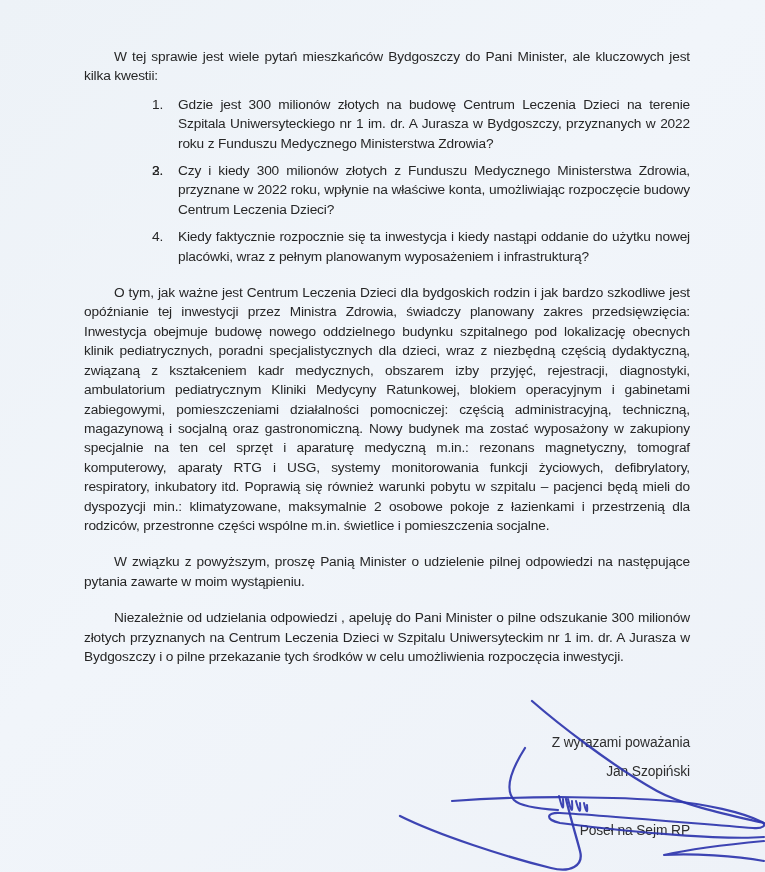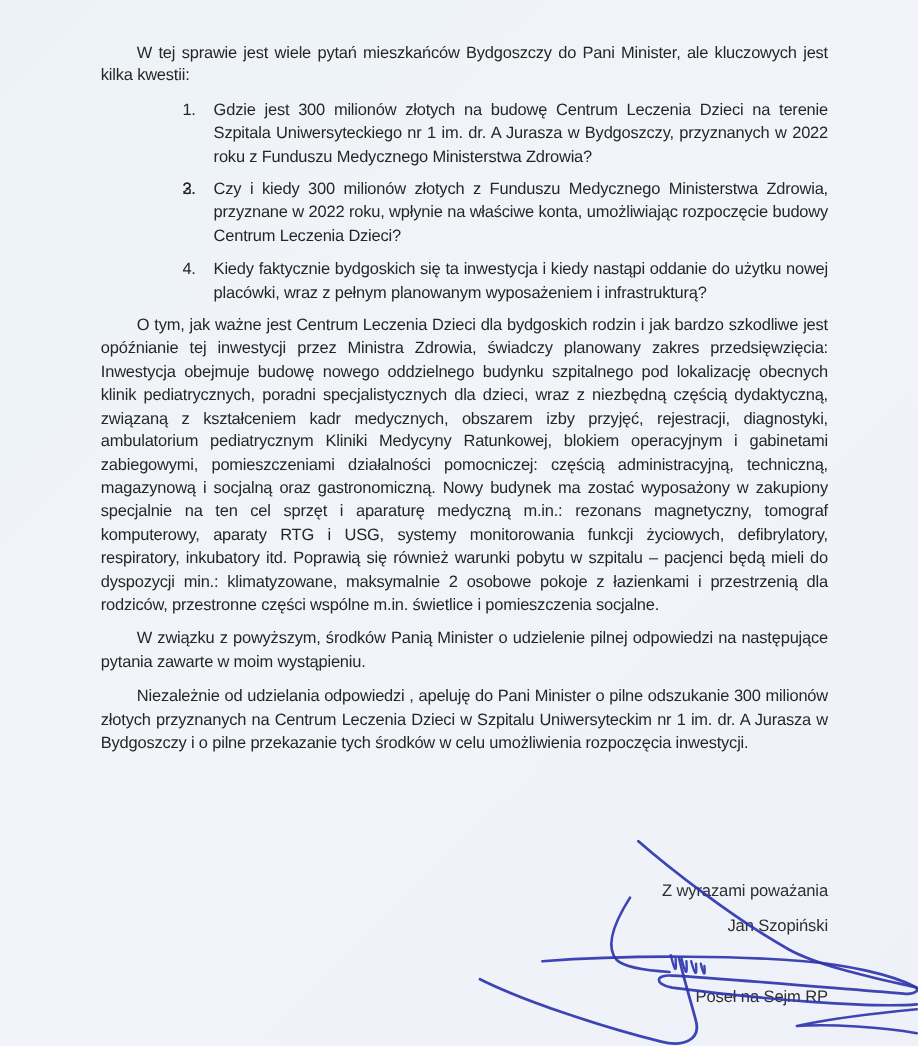--- a/index.html
+++ b/index.html
@@ -15,21 +15,21 @@
     position: relative;
     overflow: hidden;
   }
   .page {
     position: absolute;
     inset: 0;
     padding: 30px 75px 0 84px;
     box-sizing: border-box;
   }
   .para {
-    margin: 4px 0 9px 0;
+    margin: 17px 0 9px 0;
     font-size: 13.7px;
     line-height: 19.4px;
     letter-spacing: -0.15px;
     text-align: justify;
   }
   .indent {
     text-indent: 30px;
   }
   ol.questions {
     list-style: none;
@@ -96,26 +96,26 @@
     </li>
     <li>
       <span class="num">2.</span>
     </li>
     <li>
       <span class="num">3.</span>
       <span class="qtext">Czy i kiedy 300 milionów złotych z Funduszu Medycznego Ministerstwa Zdrowia, przyznane w 2022 roku,  wpłynie na właściwe konta, umożliwiając rozpoczęcie budowy Centrum Leczenia Dzieci?</span>
     </li>
     <li>
       <span class="num">4.</span>
-      <span class="qtext">Kiedy faktycznie bydgoskich się ta inwestycja i kiedy nastąpi oddanie do użytku nowej placówki, wraz z pełnym planowanym wyposażeniem i infrastrukturą?</span>
+      <span class="qtext">Kiedy faktycznie rozpocznie się ta inwestycja i kiedy nastąpi oddanie do użytku nowej placówki, wraz z pełnym planowanym wyposażeniem i infrastrukturą?</span>
     </li>
   </ol>
 
   <p class="para indent">O tym, jak ważne jest Centrum Leczenia Dzieci dla bydgoskich rodzin i jak bardzo szkodliwe jest opóźnianie tej inwestycji przez Ministra Zdrowia, świadczy planowany zakres przedsięwzięcia: Inwestycja obejmuje budowę nowego oddzielnego budynku szpitalnego pod lokalizację obecnych klinik pediatrycznych, poradni specjalistycznych dla dzieci, wraz z niezbędną częścią dydaktyczną, związaną z kształceniem kadr medycznych, obszarem izby przyjęć, rejestracji, diagnostyki, ambulatorium pediatrycznym Kliniki Medycyny Ratunkowej, blokiem operacyjnym i gabinetami zabiegowymi, pomieszczeniami działalności pomocniczej: częścią administracyjną, techniczną, magazynową i socjalną oraz gastronomiczną. Nowy budynek ma zostać wyposażony w zakupiony specjalnie na ten cel sprzęt i aparaturę medyczną m.in.: rezonans magnetyczny, tomograf komputerowy, aparaty RTG i USG, systemy monitorowania funkcji życiowych, defibrylatory, respiratory, inkubatory itd. Poprawią się również warunki pobytu w szpitalu – pacjenci będą mieli do dyspozycji min.: klimatyzowane, maksymalnie 2 osobowe pokoje z łazienkami i przestrzenią dla rodziców, przestronne części wspólne m.in. świetlice i pomieszczenia socjalne.</p>
-  <p class="para indent">W związku z powyższym, środków Panią Minister o udzielenie pilnej odpowiedzi na następujące  pytania zawarte w moim wystąpieniu.</p>
+  <p class="para indent">W związku z powyższym, proszę Panią Minister o udzielenie pilnej odpowiedzi na następujące  pytania zawarte w moim wystąpieniu.</p>
   <p class="para indent">Niezależnie od udzielania odpowiedzi , apeluję do Pani Minister o pilne odszukanie 300 milionów złotych przyznanych na Centrum Leczenia Dzieci w Szpitalu Uniwersyteckim nr 1 im. dr. A Jurasza w Bydgoszczy i o pilne przekazanie tych środków w celu umożliwienia rozpoczęcia inwestycji.</p>
 
   <div class="closing">
     <div class="closing-line">Z wyrazami poważania</div>
     <div class="closing-line name">Jan Szopiński</div>
     <div class="closing-line title">Poseł na Sejm RP</div>
   </div>
 
   <svg class="signature" viewBox="390 680 375 192" xmlns="http://www.w3.org/2000/svg" aria-hidden="true">
     <path stroke-width="2.3" d="M532 701 C556 722 612 766 657 791 C684 806 734 816 764 823"></path>

